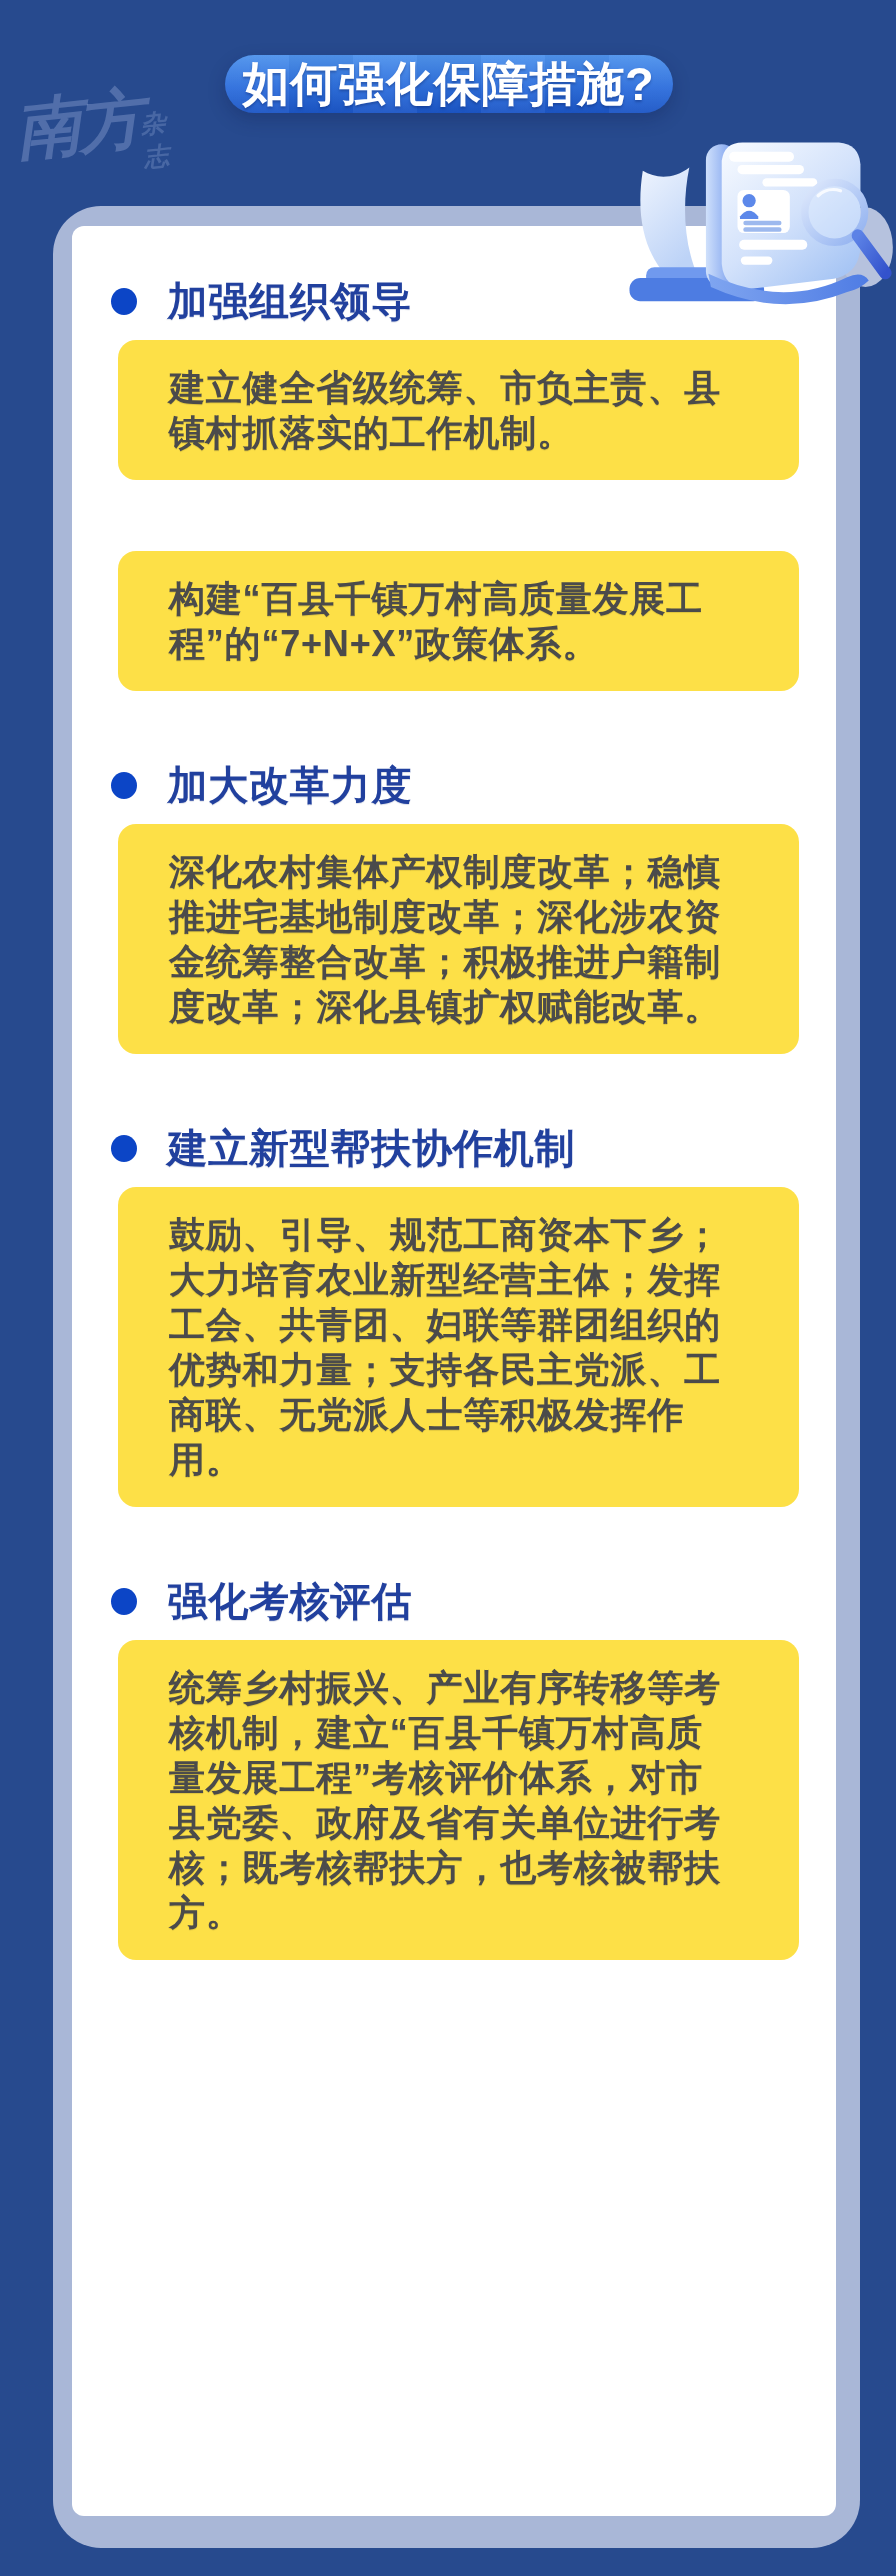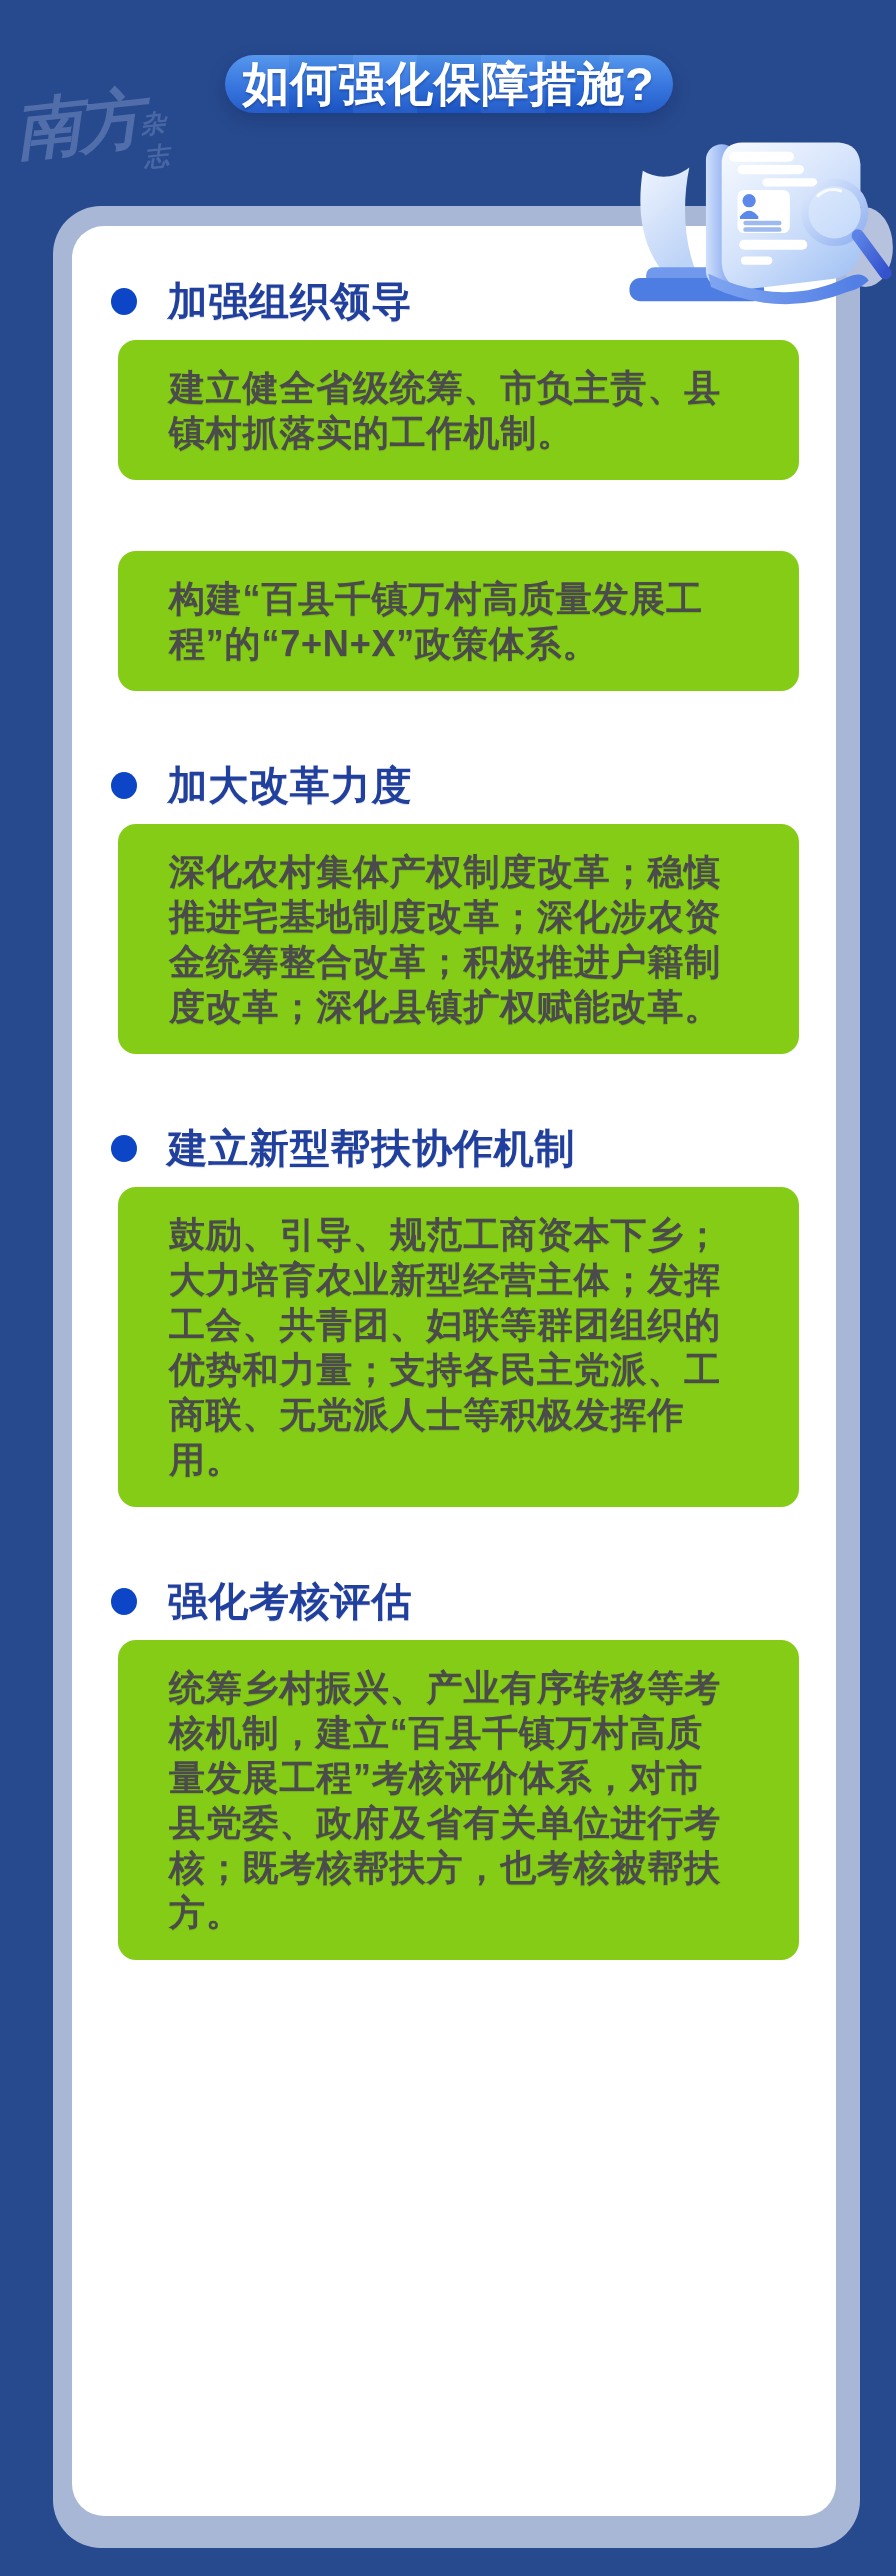--- a/index.html
+++ b/index.html
@@ -44,38 +44,38 @@
 
   
   .back-card {
     position:absolute; left:53px; top:206px; z-index:1;
     width:807px; height:2342px;
     background:#a9b7d7; border-radius:48px;
   }
   .main-card {
     position:absolute; left:72px; top:226px; z-index:2;
     width:764px; height:2290px;
-    background:#ffffff; border-radius:32px;
+    background:#ffffff; border-radius:12px;
     padding:52px 37px 0 46px;
   }
 
   
   .sec-head { display:flex; align-items:center; gap:30px; height:47px;
               margin:0 0 15px -6.6px; }
   .dot {
     width:26px; height:27px; border-radius:50%;
     background:#0c45c6; flex-shrink:0;
   }
   .sec-title {
     font-size:40px; font-weight:800; color:#21409e; line-height:47px;
     letter-spacing:0.8px; white-space:nowrap;
     text-shadow:0 0.8px 0.8px rgba(20,40,100,0.15);
   }
   .sec-box {
-    background:#84cc16; border-radius:18px;
+    background:#fde047; border-radius:18px;
     padding:25px 38px 25px 51px;
     margin-bottom:71px;
   }
   .sec:last-child .sec-box { margin-bottom:0; }
   .sec-body {
     font-size:36px; font-weight:700; color:#4b4b4b;
     line-height:45px; letter-spacing:0.8px;
     white-space:pre-line;
     text-shadow:0 0.8px 0.8px rgba(0,0,0,0.12);
   }

